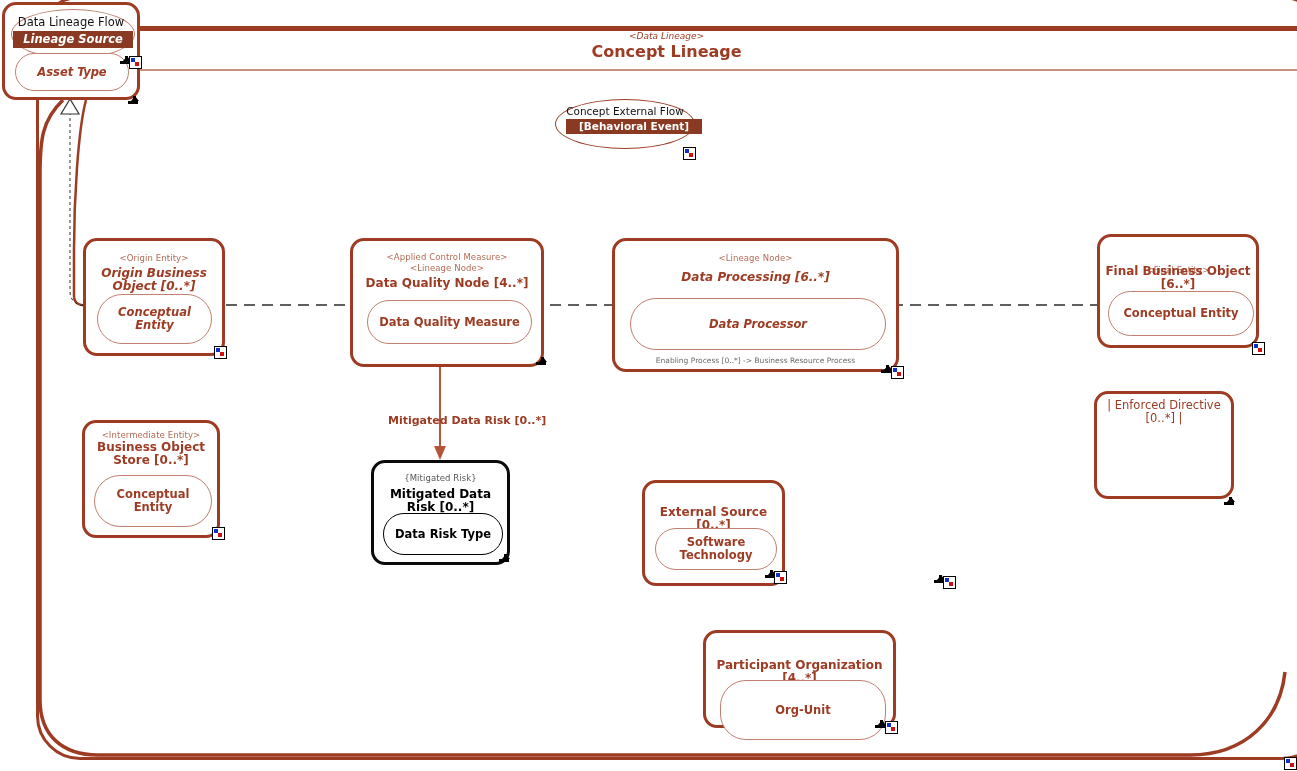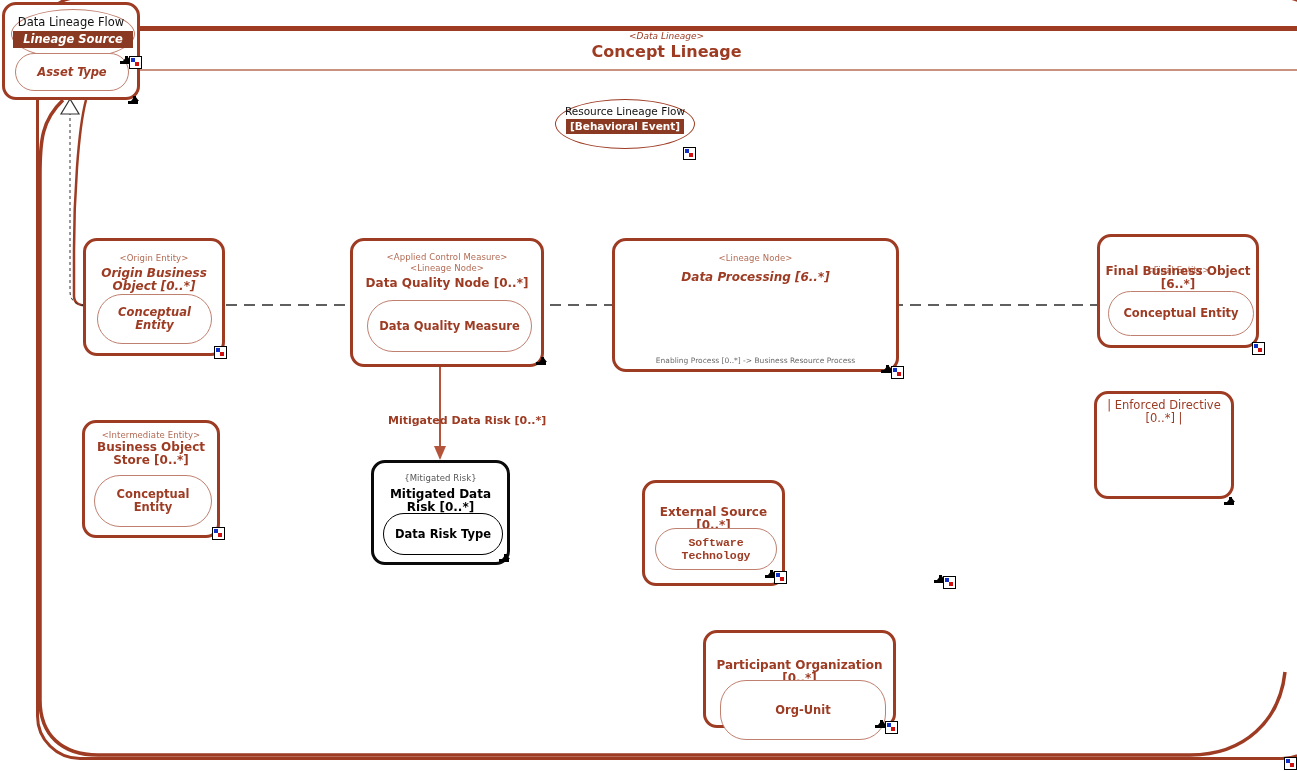--- a/index.html
+++ b/index.html
@@ -46,21 +46,21 @@
   #tl-name{position:absolute;left:0;right:0;top:10px;text-align:center;color:#111;font-size:11.5px;}
   #tl-sel{position:absolute;left:8px;top:26px;width:120px;height:17px;background:#8a3a22;}
   #tl-sel span{display:block;text-align:center;color:#fff;font-size:11.5px;
                font-style:italic;font-weight:bold;line-height:17px;}
   #tl-inner{position:absolute;left:10px;top:48px;width:114px;height:38px;}
 
   
   #clf{position:absolute;left:555px;top:99px;width:138px;height:48px;
        border:1.5px solid #9d3b23;border-radius:50%;background:#fff;}
   #clf-name{position:absolute;left:0;right:0;top:5px;text-align:center;color:#111;font-size:10.5px;}
-  #clf-sel{position:absolute;left:10px;top:19px;width:118px;height:15px;background:#8a3a22;}
+  #clf-sel{position:absolute;left:10px;top:19px;width:136px;height:15px;background:#8a3a22;}
   #clf-sel span{display:block;text-align:center;color:#fff;font-size:10.5px;
                 font-weight:bold;line-height:15px;}
   svg.ov{position:absolute;left:0;top:0;width:1297px;height:771px;overflow:visible;pointer-events:none;}
 
   
   .handle{position:absolute;width:11px;height:11px;border:1px solid #000;background:#fff;}
   .handle i{position:absolute;display:block;}
   .handle .b{left:1px;top:1px;width:4px;height:4px;background:#1030c8;}
   .handle .r{left:5px;top:5px;width:4px;height:4px;background:#d01010;}
   .corner{position:absolute;width:12px;height:11px;}
@@ -118,21 +118,21 @@
     <i class="b"></i>
       <i class="r"></i>
   </div>
   <div class="corner" style="left:128px;top:96px;">
     <i class="v"></i>
       <i class="h"></i>
       <i class="t"></i>
   </div>
 
   <div id="clf">
-    <div id="clf-name">Resource Lineage Flow</div>
+    <div id="clf-name">Concept External Flow</div>
     <div id="clf-sel">
       <span>[Behavioral Event]</span>
     </div>
   </div>
   <div class="handle" style="left:683px;top:147px;">
     <i class="b"></i>
       <i class="r"></i>
   </div>
 
   <div class="node" style="left:83px;top:238px;width:142px;height:118px;">
@@ -141,32 +141,33 @@
     <div class="inner ital" style="left:11px;top:53px;width:115px;height:50px;">Conceptual Entity</div>
   </div>
   <div class="handle" style="left:214px;top:346px;">
     <i class="b"></i>
       <i class="r"></i>
   </div>
 
   <div class="node" style="left:350px;top:238px;width:194px;height:129px;">
     <div class="stereo" style="top:11px;">&lt;Applied Control Measure&gt;</div>
     <div class="stereo" style="top:22px;">&lt;Lineage Node&gt;</div>
-    <div class="nlabel" style="top:36px;">Data Quality Node [0..*]</div>
-    <div class="inner" style="left:14px;top:59px;width:165px;height:52px;">Data Quality Measure</div>
+    <div class="nlabel" style="top:36px;">Data Quality Node [4..*]</div>
+    <div class="inner" style="left:14px;top:59px;width:165px;height:44px;">Data Quality Measure</div>
   </div>
   <div class="corner" style="left:536px;top:357px;">
     <i class="v"></i>
       <i class="h"></i>
       <i class="t"></i>
   </div>
 
   <div class="node" style="left:612px;top:238px;width:287px;height:134px;">
     <div class="stereo" style="top:12px;">&lt;Lineage Node&gt;</div>
     <div class="nlabel ital" style="top:30px;">Data Processing [6..*]</div>
+    <div class="inner ital" style="left:15px;top:57px;width:256px;height:52px;">Data Processor</div>
     <div class="footnote" style="top:115px;">Enabling Process [0..*] -&gt; Business Resource Process</div>
   </div>
   <div class="corner" style="left:881px;top:365px;">
     <i class="v"></i>
       <i class="h"></i>
       <i class="t"></i>
   </div>
   <div class="handle" style="left:891px;top:366px;">
     <i class="b"></i>
       <i class="r"></i>
@@ -209,21 +210,21 @@
     <div class="inner blk" style="left:9px;top:50px;width:120px;height:42px;text-align:center;">Data Risk Type</div>
   </div>
   <div class="corner" style="left:499px;top:554px;">
     <i class="v"></i>
       <i class="h"></i>
       <i class="t"></i>
   </div>
 
   <div class="node" style="left:642px;top:480px;width:143px;height:106px;">
     <div class="nlabel" style="top:23px;">External Source [0..*]</div>
-    <div class="inner" style="left:10px;top:45px;width:122px;height:42px;font-family:Liberation Mono, monospace;">Software Technology</div>
+    <div class="inner" style="left:10px;top:45px;width:122px;height:42px;">Software Technology</div>
   </div>
   <div class="corner" style="left:765px;top:570px;">
     <i class="v"></i>
       <i class="h"></i>
       <i class="t"></i>
   </div>
   <div class="handle" style="left:774px;top:571px;">
     <i class="b"></i>
       <i class="r"></i>
   </div>
@@ -232,21 +233,21 @@
     <i class="v"></i>
       <i class="h"></i>
       <i class="t"></i>
   </div>
   <div class="handle" style="left:943px;top:576px;">
     <i class="b"></i>
       <i class="r"></i>
   </div>
 
   <div class="node" style="left:703px;top:630px;width:193px;height:98px;">
-    <div class="nlabel" style="top:26px;">Participant Organization [0..*]</div>
+    <div class="nlabel" style="top:26px;">Participant Organization [4..*]</div>
     <div class="inner" style="left:14px;top:47px;width:166px;height:60px;">Org-Unit</div>
   </div>
   <div class="corner" style="left:875px;top:720px;">
     <i class="v"></i>
       <i class="h"></i>
       <i class="t"></i>
   </div>
   <div class="handle" style="left:885px;top:721px;">
     <i class="b"></i>
       <i class="r"></i>

